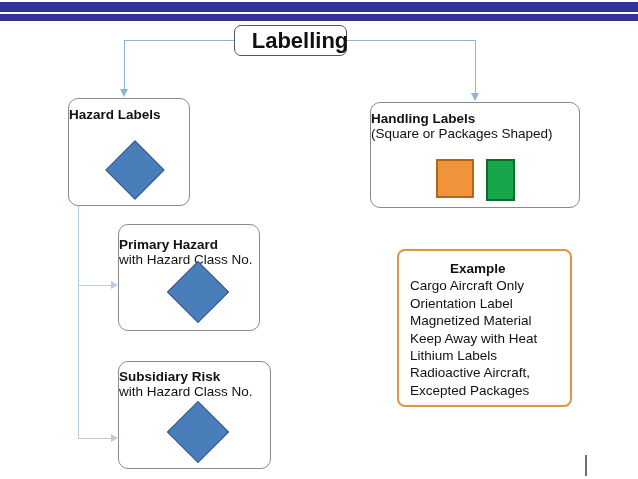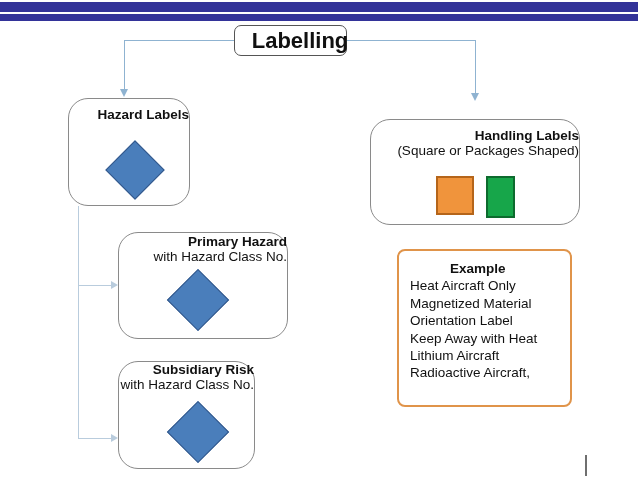--- a/index.html
+++ b/index.html
@@ -25,22 +25,22 @@
   }
   .topbar.bar1 { top: 2px;  width: 638px; height: 10px; }
   .topbar.bar2 { top: 14px; width: 638px; height: 7px;  }
 
   
   .node {
     position: absolute;
     box-sizing: border-box;
     background: #ffffff;
     border: 1px solid #8a8a8a;
-    border-radius: 20px;
-    text-align: right;
+    border-radius: 10px;
+    text-align: left;
   }
 
   
   .title-box {
     position: absolute;
     left: 234px;
     top: 25px;
     width: 113px;
     height: 31px;
     box-sizing: border-box;
@@ -71,23 +71,23 @@
   .node-sub {
     font-size: 13.5px;
     font-weight: normal;
     color: #111111;
     line-height: 1.12;
     white-space: nowrap;
   }
 
   
   #hazard-labels-box   { left: 68px;  top: 98px;  width: 122px; height: 108px; padding-top: 8px; }
-  #handling-labels-box { left: 370px; top: 102px; width: 210px; height: 106px; padding-top: 8px; margin-top: 17px; }
-  #primary-hazard-box  { left: 118px; top: 232px; width: 170px; height: 107px; padding-top: 1px; }
-  #subsidiary-risk-box { left: 118px; top: 361px; width: 137px; height: 108px; }
+  #handling-labels-box { left: 370px; top: 102px; width: 210px; height: 106px; padding-top: 8px; }
+  #primary-hazard-box  { left: 118px; top: 224px; width: 142px; height: 107px; padding-top: 12px; }
+  #subsidiary-risk-box { left: 118px; top: 361px; width: 153px; height: 108px; padding-top: 7px; }
 
   
   .diamond {
     position: absolute;
     background: #4a7ebb;
     border: 1.5px solid #33578a;
     transform: rotate(45deg);
   }
   #hazard-diamond     { left: 45px; top: 50px; width: 40px; height: 40px; }
   #primary-diamond    { left: 57px; top: 45px; width: 42px; height: 42px; }
@@ -221,23 +221,24 @@
   </div>
 
   <div class="node" id="subsidiary-risk-box">
     <div class="node-title">Subsidiary Risk</div>
     <div class="node-sub">with Hazard Class No.</div>
     <div class="diamond" id="subsidiary-diamond"></div>
   </div>
 
   <div id="example-box">
     <div class="ex-line ex-head">Example</div>
-    <div class="ex-line">Heat Aircraft Only</div>
+    <div class="ex-line">Cargo Aircraft Only</div>
+    <div class="ex-line">Orientation Label</div>
     <div class="ex-line">Magnetized Material</div>
-    <div class="ex-line">Orientation Label</div>
     <div class="ex-line">Keep Away with Heat</div>
-    <div class="ex-line">Lithium Aircraft</div>
+    <div class="ex-line">Lithium Labels</div>
     <div class="ex-line">Radioactive Aircraft,</div>
+    <div class="ex-line">Excepted Packages</div>
   </div>
 
   <div id="cursor-tick"></div>
 
 </div>
 
 </body></html>

